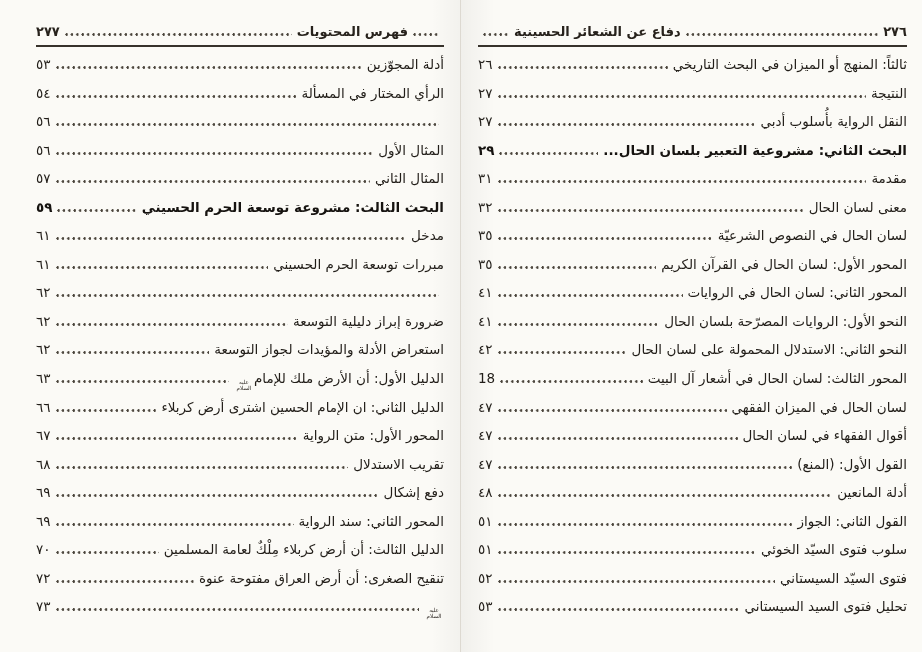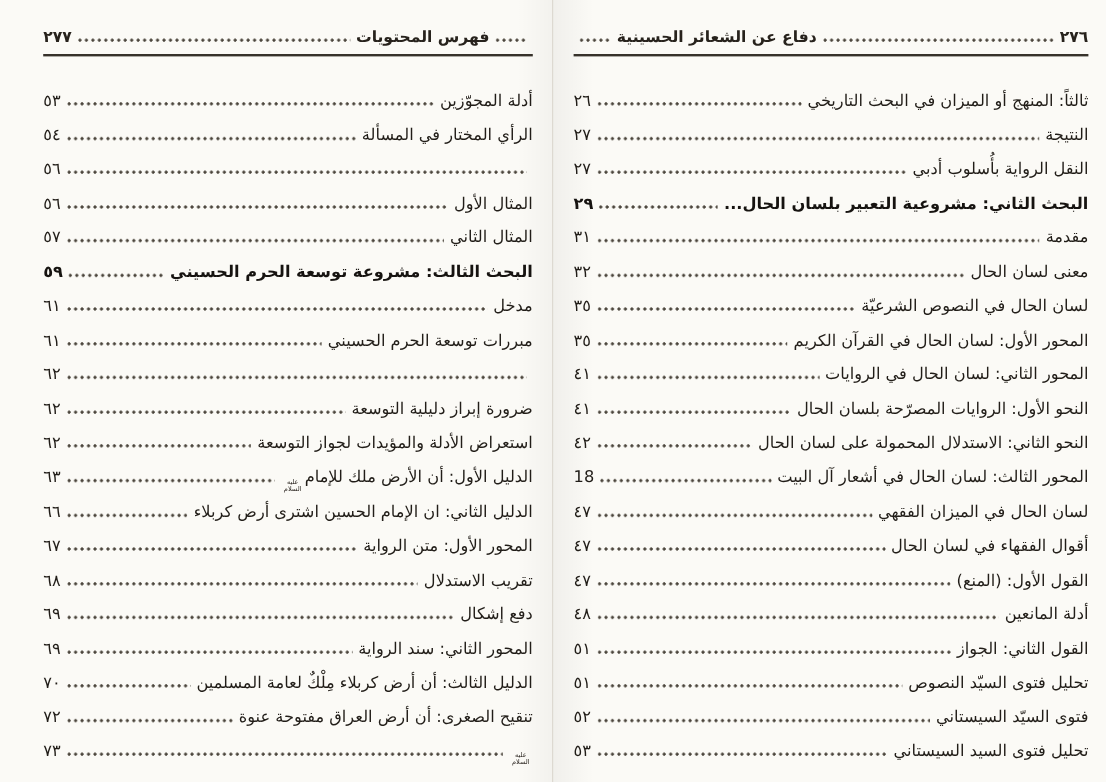--- a/index.html
+++ b/index.html
@@ -37,21 +37,21 @@
     background-position:left bottom;
   }
   .leader.short{flex:0 0 26px;min-width:26px;}
   .list{margin-top:3px;}
   .row{
     display:flex;direction:rtl;align-items:baseline;
     height:28.55px;line-height:28.55px;
     font-size:13.5px;white-space:nowrap;
   }
   .row.bold{font-weight:bold;color:#161310;}
-  .row .pg{flex:0 0 auto;margin-top:20px;}
+  .row .pg{flex:0 0 auto;}
   .seal{
     display:inline-block;flex:0 0 auto;
     width:16px;font-size:5.5px;line-height:1.05;
     text-align:center;white-space:normal;word-spacing:16px;
     color:#2b2520;transform:translateY(1px);
     margin:0 2px;
   }
 </style>
 </head>
 <body>
@@ -146,21 +146,21 @@
           <span class="title">أدلة المانعين</span>
           <div class="leader"></div>
           <span class="pg">٤٨</span>
         </div>
         <div class="row">
           <span class="title">القول الثاني: الجواز</span>
           <div class="leader"></div>
           <span class="pg">٥١</span>
         </div>
         <div class="row">
-          <span class="title">تحليل فتوى السيّد النصوص</span>
+          <span class="title">سلوب فتوى السيّد الخوئي</span>
           <div class="leader"></div>
           <span class="pg">٥١</span>
         </div>
         <div class="row">
           <span class="title">فتوى السيّد السيستاني</span>
           <div class="leader"></div>
           <span class="pg">٥٢</span>
         </div>
         <div class="row">
           <span class="title">تحليل فتوى السيد السيستاني</span>

